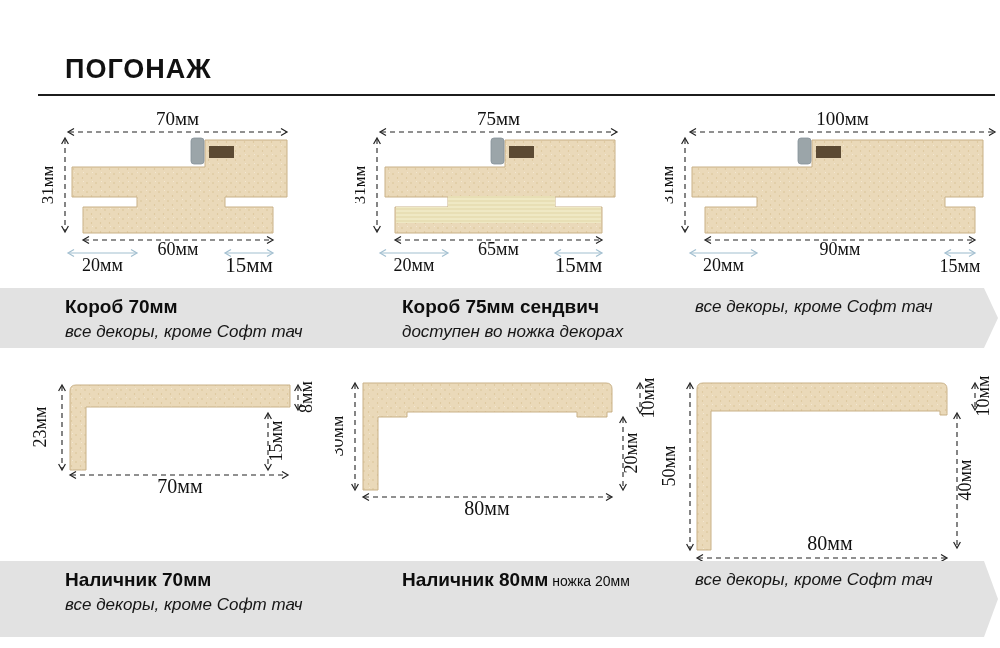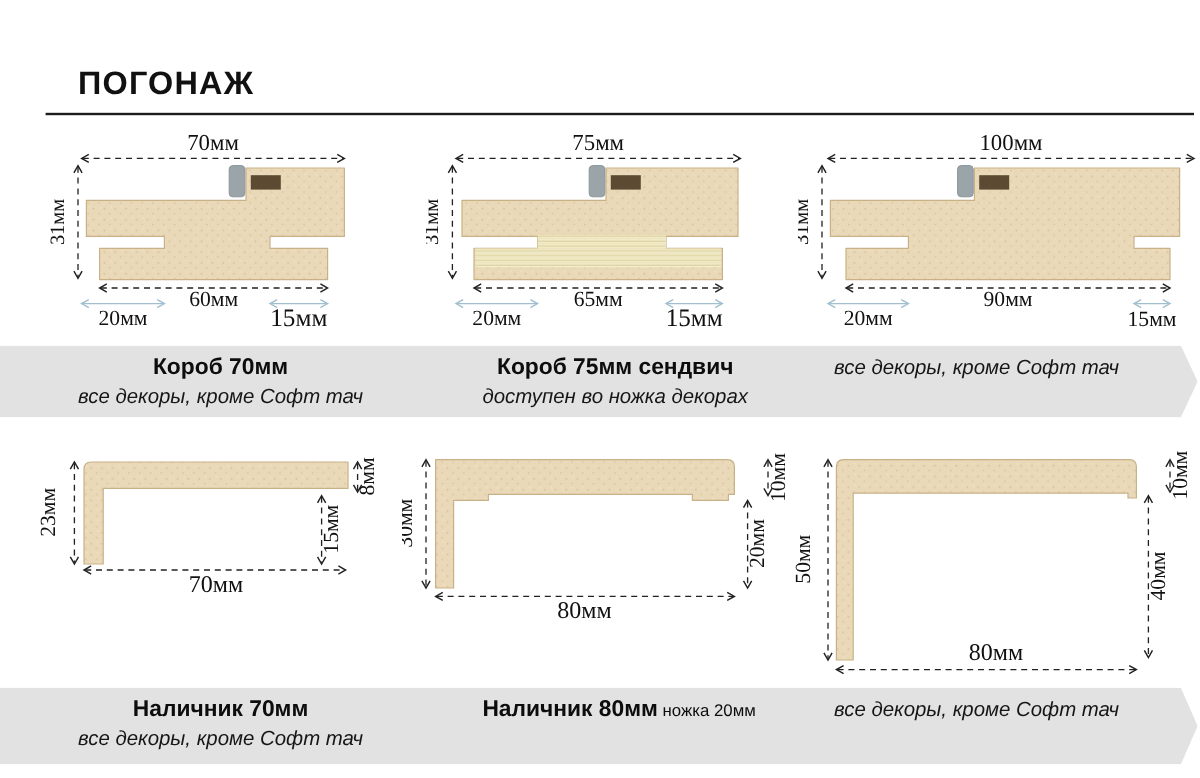--- a/index.html
+++ b/index.html
@@ -6,24 +6,24 @@
   #page{position:relative;width:1000px;height:648px;background:#ffffff;overflow:hidden;
         font-family:"Liberation Sans","DejaVu Sans",sans-serif;}
   #title{position:absolute;left:65px;top:54px;font-size:27px;font-weight:bold;
          letter-spacing:1px;color:#111;}
   #title-rule{position:absolute;left:38px;top:94px;width:957px;height:2px;background:#1c1c1c;}
   .diagram-svg{position:absolute;}
   svg text{font-family:"Liberation Serif","DejaVu Serif",serif;}
   .band{position:absolute;left:0;width:1000px;background:#e2e2e2;
         clip-path:polygon(0 0,984px 0,998px 50%,984px 100%,0 100%);}
   #band-top{top:288px;height:60px;}
-  #band-bottom{top:573px;height:64px;}
+  #band-bottom{top:561px;height:76px;}
   .band-col{position:absolute;top:7px;white-space:nowrap;}
   .band-col.c1{left:65px;} .band-col.c2{left:378px;margin-left:24px;} .band-col.c3{left:695px;}
-  .band-title{font-size:19px;line-height:24px;color:#0d0d0d;font-weight:bold;text-align:center;}
+  .band-title{font-size:19px;line-height:24px;color:#0d0d0d;font-weight:bold;}
   .band-title .suffix{font-weight:normal;font-size:14px;}
   .band-desc{font-size:17px;line-height:23px;color:#161616;font-style:italic;}
 </style>
 </head>
 <body>
 
 <div id="page">
   <div id="title">ПОГОНАЖ</div>
   <div id="title-rule"></div>
 

